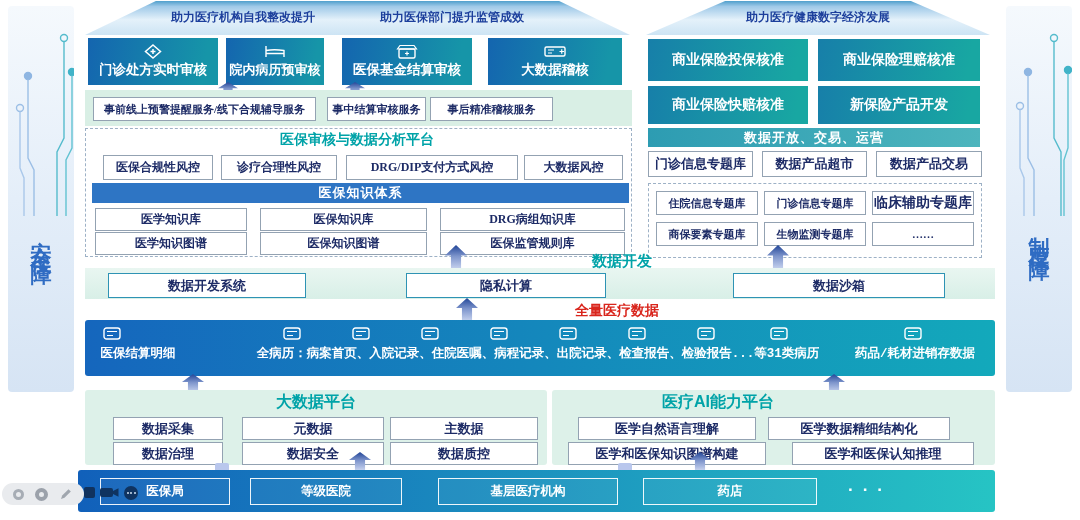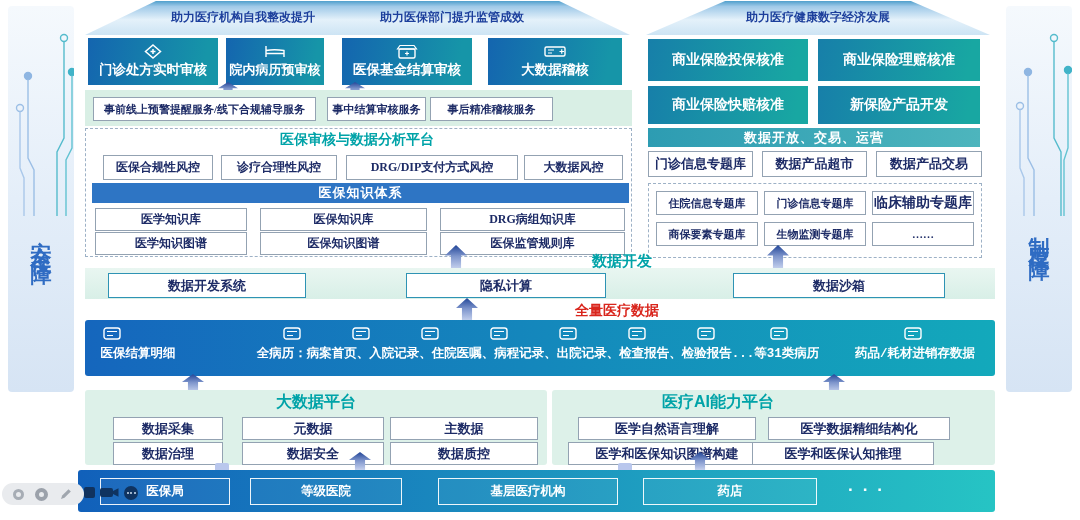--- a/index.html
+++ b/index.html
@@ -221,21 +221,21 @@
   <span class="sectitle" style="left:718px;top:392px;font-size:16px">医疗AI能力平台</span>
   <div class="pb" style="left:113px;top:417px;width:108px;height:21px">数据采集</div>
   <div class="pb" style="left:242px;top:417px;width:140px;height:21px">元数据</div>
   <div class="pb" style="left:390px;top:417px;width:146px;height:21px">主数据</div>
   <div class="pb" style="left:113px;top:442px;width:108px;height:21px">数据治理</div>
   <div class="pb" style="left:242px;top:442px;width:140px;height:21px">数据安全</div>
   <div class="pb" style="left:390px;top:442px;width:146px;height:21px">数据质控</div>
   <div class="pb" style="left:578px;top:417px;width:176px;height:21px">医学自然语言理解</div>
   <div class="pb" style="left:768px;top:417px;width:180px;height:21px">医学数据精细结构化</div>
   <div class="pb" style="left:568px;top:442px;width:196px;height:21px">医学和医保知识图谱构建</div>
-  <div class="pb" style="left:752px;top:442px;width:180px;height:21px">医学和医保认知推理</div>
+  <div class="pb" style="left:792px;top:442px;width:180px;height:21px">医学和医保认知推理</div>
 
   <div class="arrow" style="left:349px;top:452px;width:22px;height:19px"></div>
   <div class="arrow" style="left:689px;top:452px;width:22px;height:19px"></div>
   <div class="tab" style="left:215px;top:463px;width:14px;height:8px"></div>
   <div class="tab" style="left:618px;top:463px;width:14px;height:8px"></div>
   <div class="srcband" style="left:78px;top:470px;width:917px;height:42px"></div>
   <div class="srcbox" style="left:100px;top:478px;width:128px;height:25px">医保局</div>
   <div class="srcbox" style="left:250px;top:478px;width:150px;height:25px">等级医院</div>
   <div class="srcbox" style="left:438px;top:478px;width:178px;height:25px">基层医疗机构</div>
   <div class="srcbox" style="left:643px;top:478px;width:172px;height:25px">药店</div>

